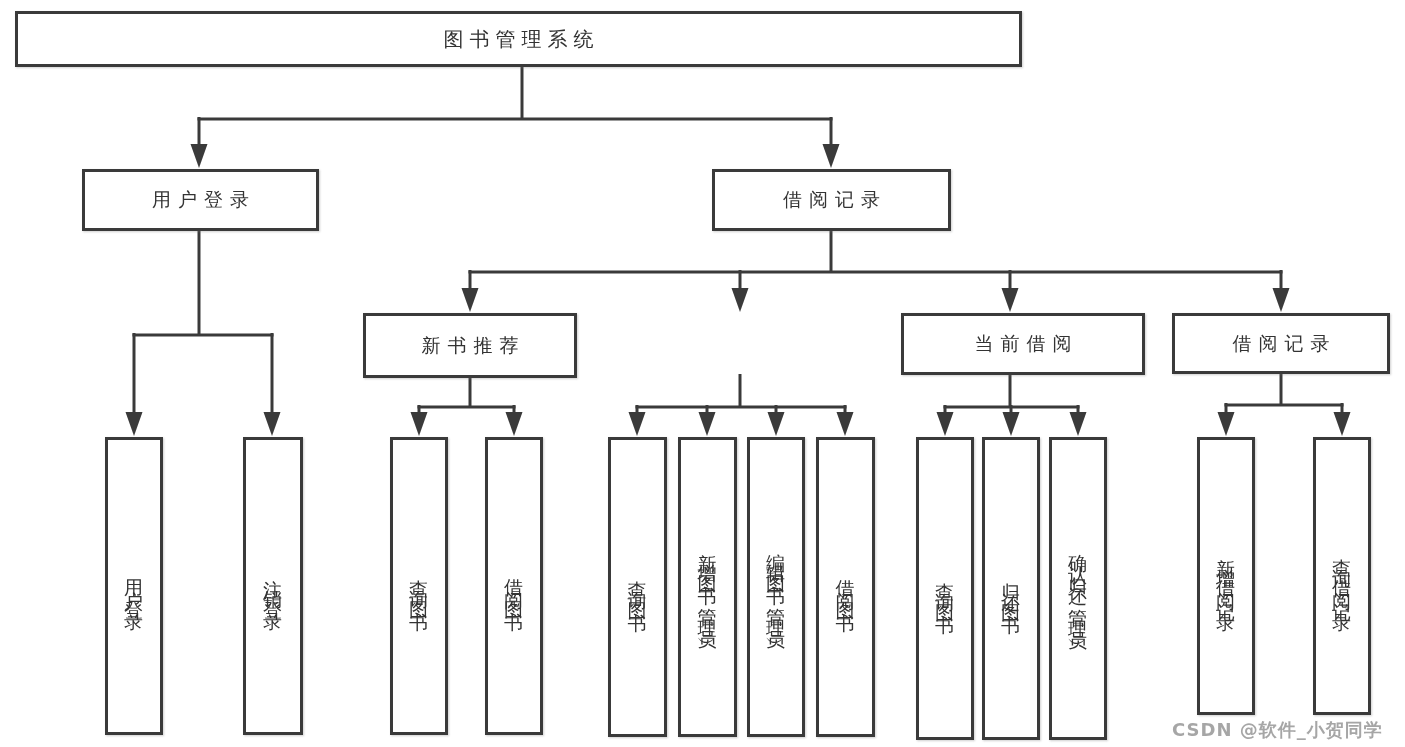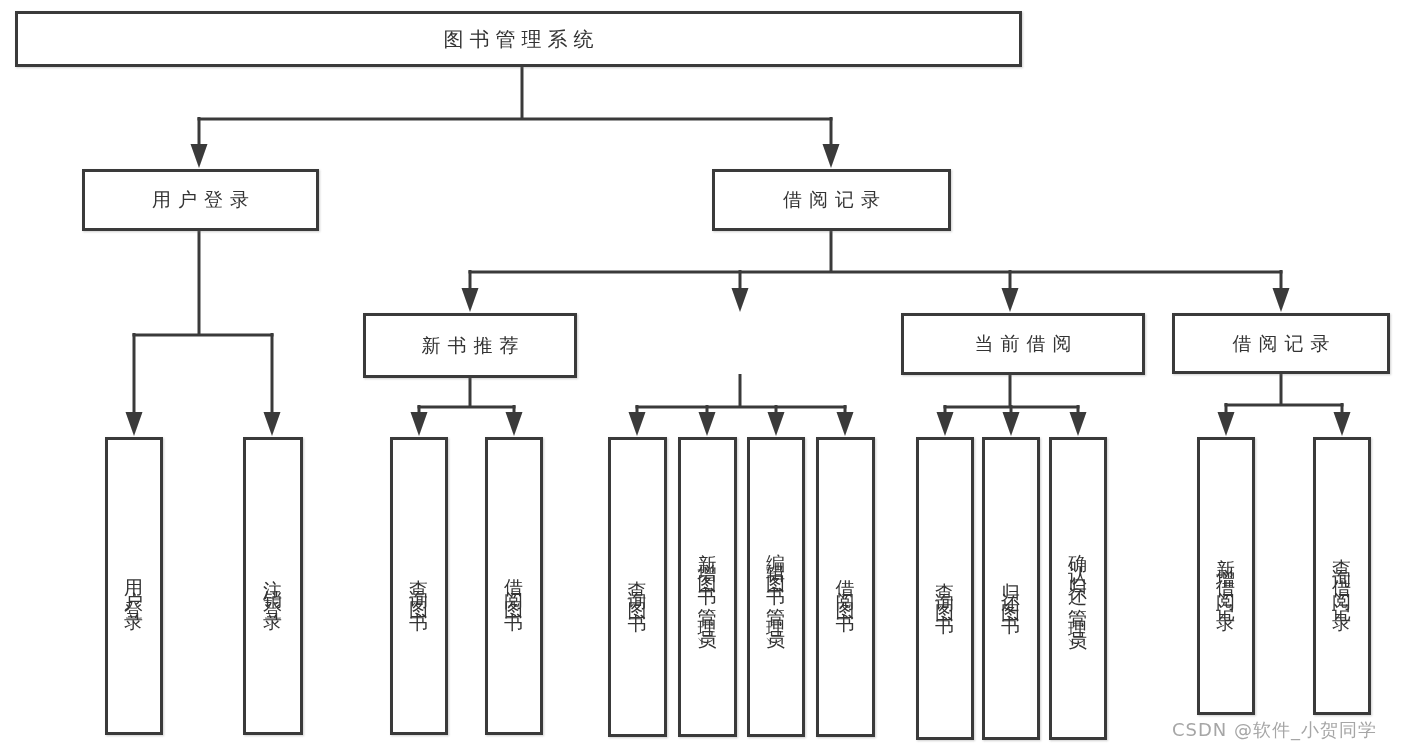--- a/index.html
+++ b/index.html
@@ -53,20 +53,21 @@
     white-space: nowrap;
   }
   #watermark {
     position: absolute;
     left: 1172px;
     top: 718px;
     font-size: 18px;
     letter-spacing: 1px;
     color: var(--watermark);
     white-space: nowrap;
+    font-weight: bold;
   }
 </style>
 </head>
 <body>
 
 <div id="canvas">
 
   <svg id="connectors" width="1405" height="747" viewBox="0 0 1405 747">
 
     <g>

